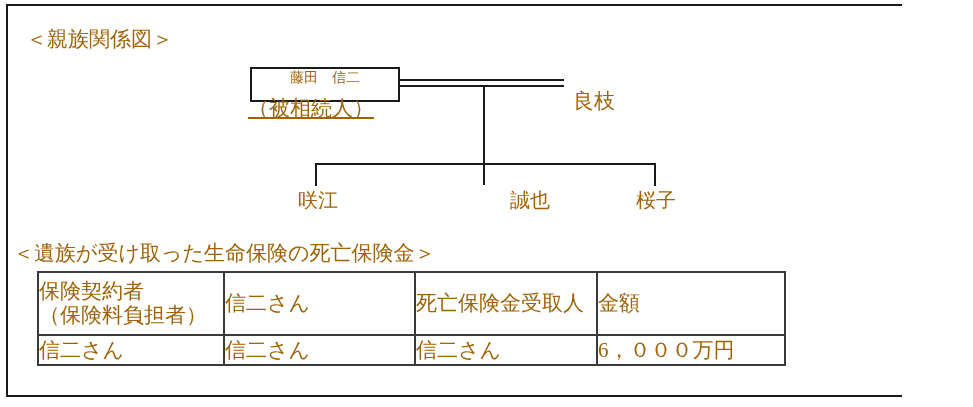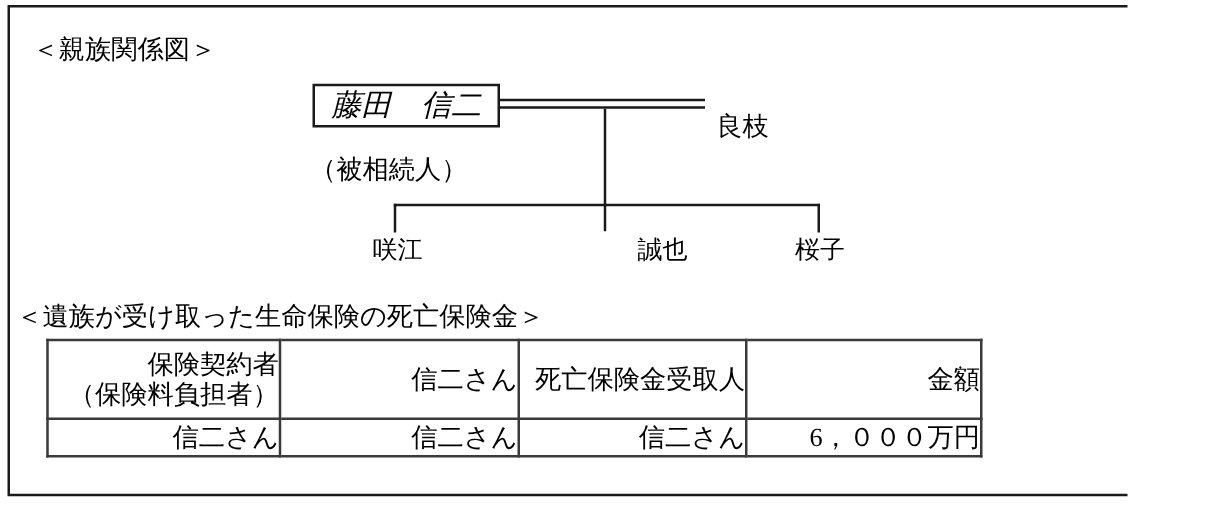--- a/index.html
+++ b/index.html
@@ -2,21 +2,21 @@
 <html><head>
 <meta charset="utf-8">
 <style>
   html, body { margin: 0; padding: 0; background: #ffffff; }
   .canvas {
     position: relative;
     width: 902px;
     height: 407px;
     background: #ffffff;
     font-family: "Liberation Serif", "DejaVu Serif", serif;
-    color: #000000;
+    color: #a16207;
     overflow: hidden;
   }
   .frame {
     position: absolute;
     left: 6px; top: 4px;
     width: 962px; height: 393px;
     border: 2px solid #1a1a1a;
     box-sizing: border-box;
   }
   .txt {
@@ -28,27 +28,26 @@
   .heading1 { left: 26px; top: 27px; }
   .heading2 { left: 13px; top: 241px; text-align: right; }
 
   .decedent-box {
     position: absolute;
     left: 250px; top: 67px;
     width: 150px; height: 35px;
     border: 2px solid #1a1a1a;
     box-sizing: border-box;
     display: flex;
-    align-items: flex-end;
+    align-items: flex-start;
     justify-content: center;
-    font-size: 24px;
+    font-size: 14px;
     white-space: nowrap;
-    font-style: italic;
   }
-  .decedent-role { left: 248px; top: 123px; }
+  .decedent-role { left: 248px; top: 96px; text-decoration: underline; }
   .spouse-label  { left: 573px; top: 89px; }
 
   .line { position: absolute; background: #1a1a1a; }
   .marriage-line {
     position: absolute;
     left: 400px; top: 79px;
     width: 164px; height: 8px;
     border-top: 2px solid #1a1a1a;
     border-bottom: 2px solid #1a1a1a;
     box-sizing: border-box;
@@ -73,21 +72,21 @@
 
   table.ins {
     position: absolute;
     left: 37px; top: 271px;
     border-collapse: collapse;
     table-layout: fixed;
     font-size: 21px;
   }
   table.ins th, table.ins td {
     border: 2px solid #3a3a3a;
-    text-align: right;
+    text-align: left;
     vertical-align: middle;
     font-weight: normal;
     padding: 0;
     overflow: hidden;
     white-space: nowrap;
   }
   table.ins th { height: 61px; line-height: 1.1; }
   table.ins td { height: 28px; }
   .c0 { width: 186px; }
   .c1 { width: 191px; }

